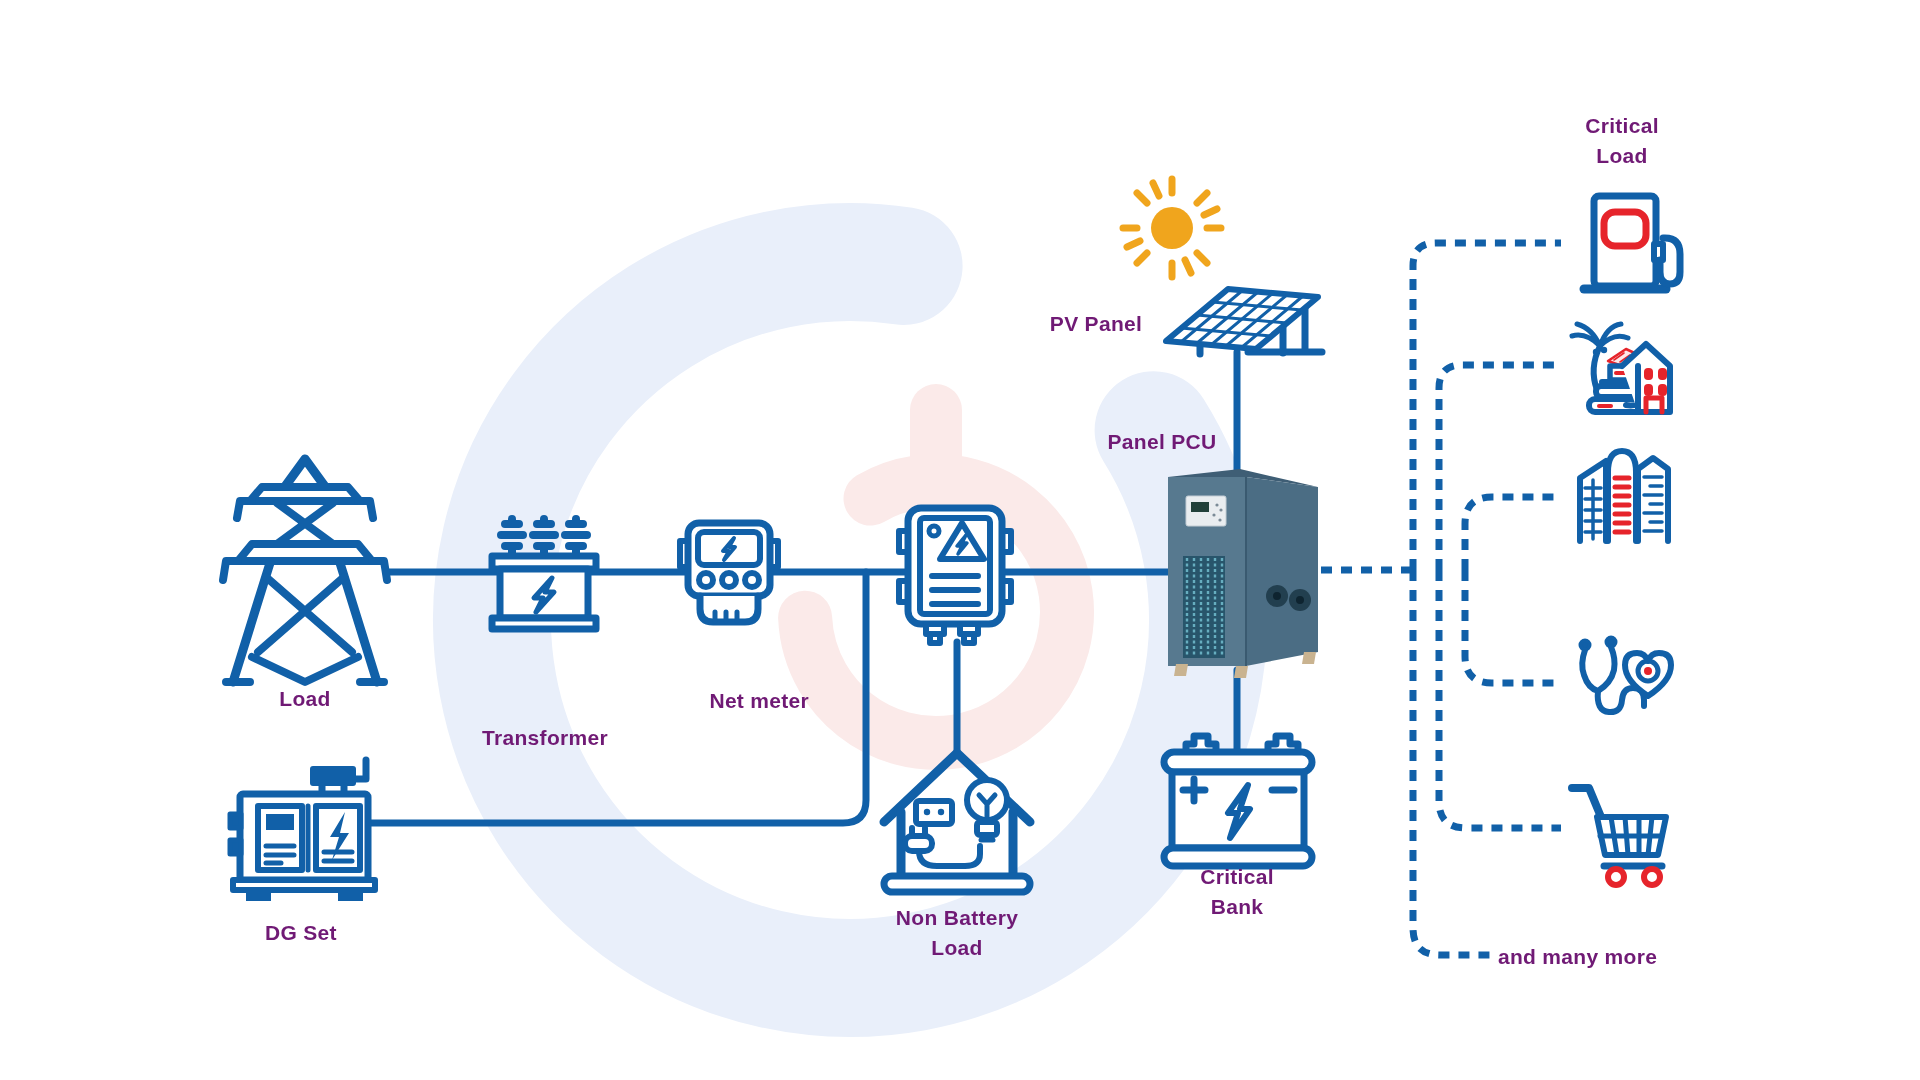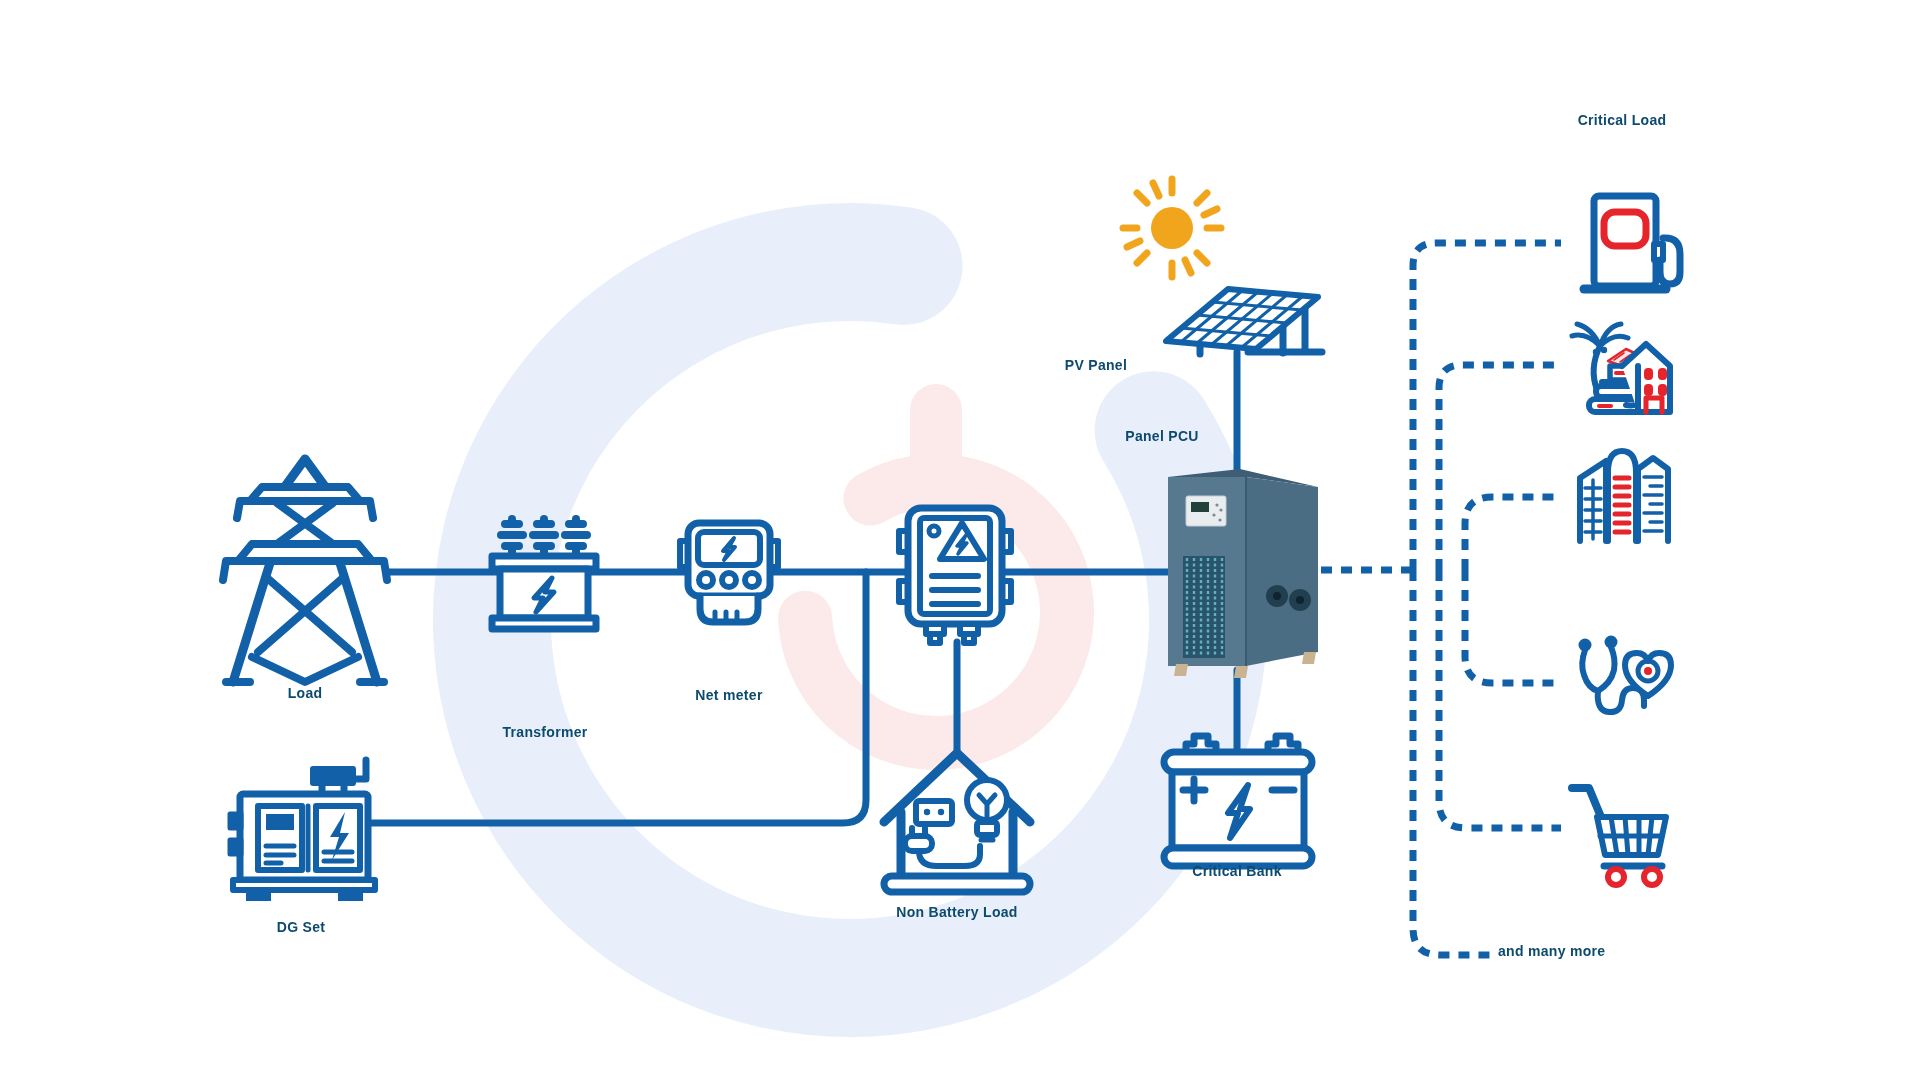--- a/index.html
+++ b/index.html
@@ -1,20 +1,20 @@
 <!DOCTYPE html>
 <html><head>
 <meta charset="utf-8">
 <style>
   html,body{margin:0;padding:0;}
   body{width:1920px;height:1080px;position:relative;background:#ffffff;overflow:hidden;
        font-family:"Liberation Sans",sans-serif;}
   .stage{position:absolute;inset:0;}
   svg.diagram{position:absolute;left:0;top:0;}
-  .lbl{position:absolute;color:#0c4a6e;font-weight:700;font-size:14px;line-height:1.42;
+  .lbl{position:absolute;color:#701a75;font-weight:700;font-size:21px;line-height:1.42;
        text-align:center;letter-spacing:.3px;}
   .lbl.left{text-align:left;}
 </style>
 </head>
 <body>
 
 <div class="stage">
 
 <svg class="diagram" width="1920" height="1080" viewBox="0 0 1920 1080">
 
@@ -250,24 +250,24 @@
     <circle cx="1616" cy="877" r="8" stroke="#e6242b" stroke-width="6" fill="#fff"></circle>
     <circle cx="1652" cy="877" r="8" stroke="#e6242b" stroke-width="6" fill="#fff"></circle>
   </g>
 
 </svg>
 
 <div class="lbl" style="left:245px;top:684px;width:120px;">Load</div>
 
 <div class="lbl" style="left:455px;top:687px;width:180px;margin-top:36px;">Transformer</div>
 
-<div class="lbl" style="left:649px;top:686px;width:160px;">Net meter</div>
-
-
-<div class="lbl" style="left:1026px;top:309px;width:140px;margin-top:47px;">PV Panel</div>
+<div class="lbl" style="left:649px;top:686px;width:160px;text-align:right;">Net meter</div>
+
+
+<div class="lbl" style="left:1026px;top:309px;width:140px;">PV Panel</div>
 
 <div class="lbl" style="left:1082px;top:427px;width:160px;">Panel PCU</div>
 
 <div class="lbl" style="left:1187px;top:862px;width:100px;">Critical Bank</div>
 
 <div class="lbl" style="left:887px;top:903px;width:140px;">Non Battery Load</div>
 
 <div class="lbl" style="left:231px;top:918px;width:140px;">DG Set</div>
 
 <div class="lbl" style="left:1572px;top:111px;width:100px;">Critical Load</div>

